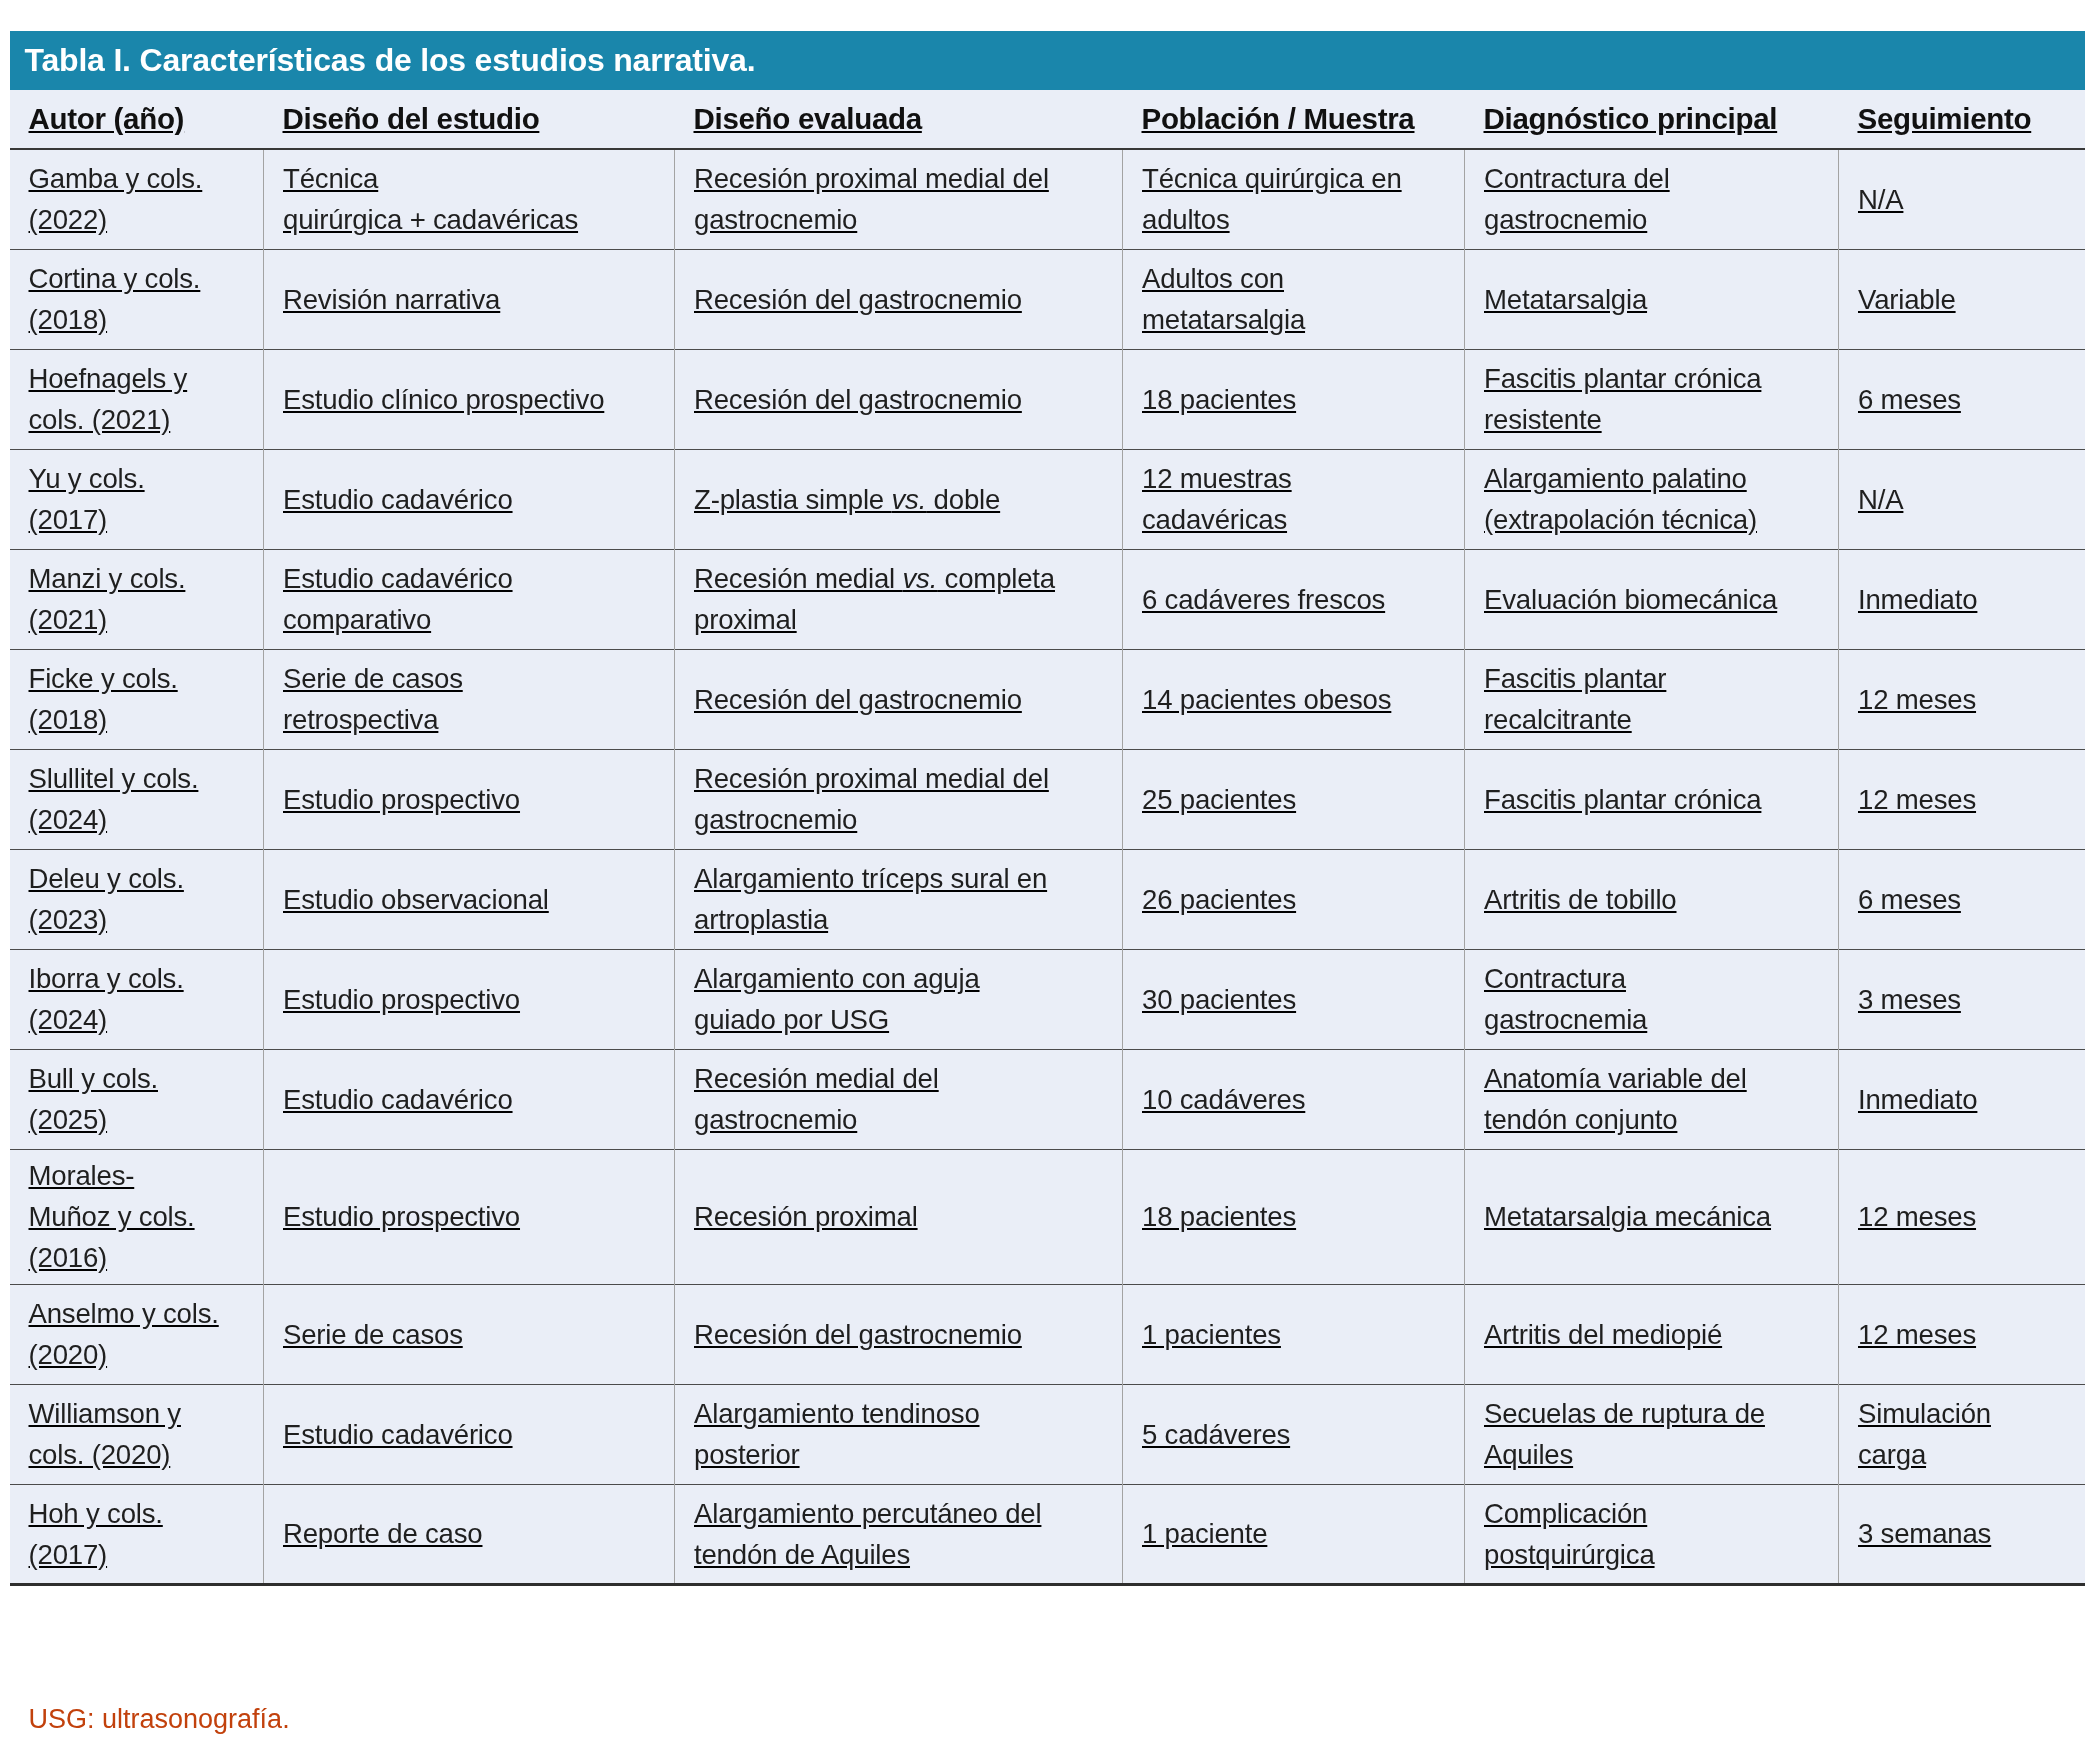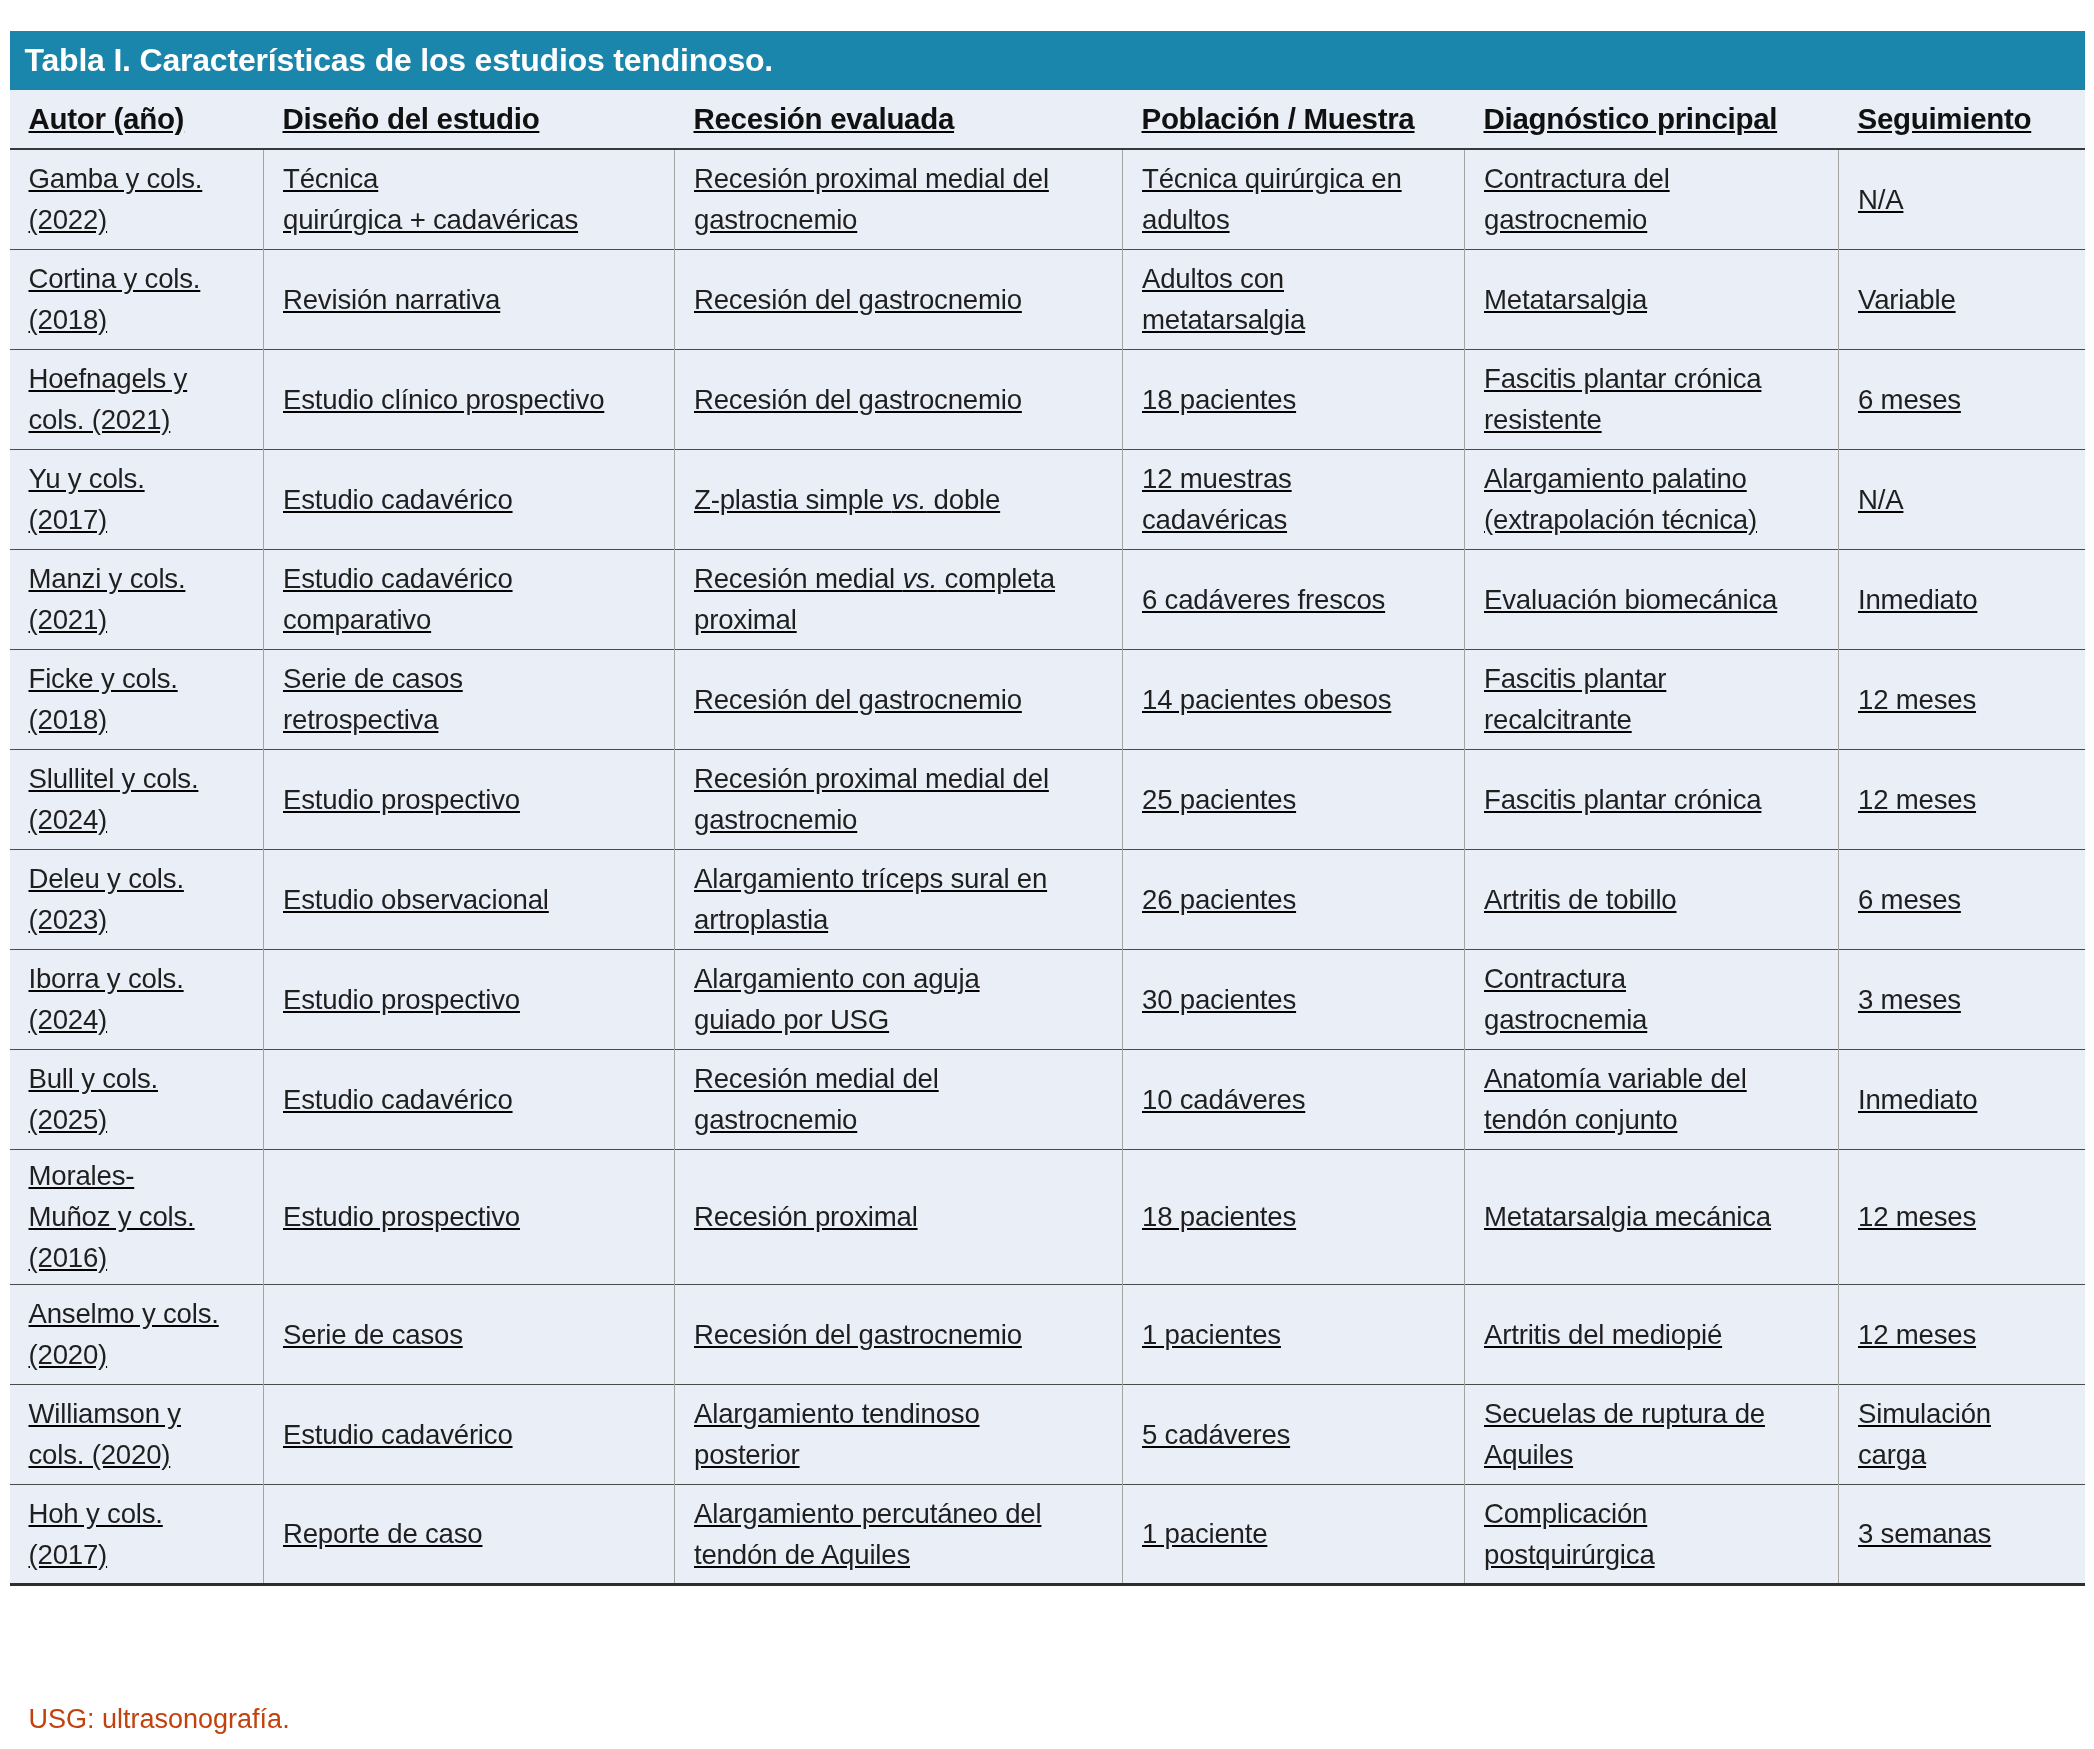--- a/index.html
+++ b/index.html
@@ -43,37 +43,37 @@
   }
 </style>
 </head>
 <body>
 
 <div class="page">
 
   <div class="table-wrap">
 
     <div class="title-bar">
-      <span class="title-text">Tabla I. Características de los estudios tendinoso.</span>
+      <span class="title-text">Tabla I. Características de los estudios narrativa.</span>
     </div>
 
     <table class="study-table">
       <colgroup>
         <col style="width:254px">
         <col style="width:411px">
         <col style="width:448px">
         <col style="width:342px">
         <col style="width:374px">
         <col style="width:246px">
       </colgroup>
       <thead>
         <tr>
           <th>Autor (año)</th>
           <th>Diseño del estudio</th>
-          <th>Recesión evaluada</th>
+          <th>Diseño evaluada</th>
           <th>Población / Muestra</th>
           <th>Diagnóstico principal</th>
           <th>Seguimiento</th>
         </tr>
       </thead>
       <tbody>
   <tr>
     <td>Gamba y cols.
 (2022)</td>
     <td>Técnica

